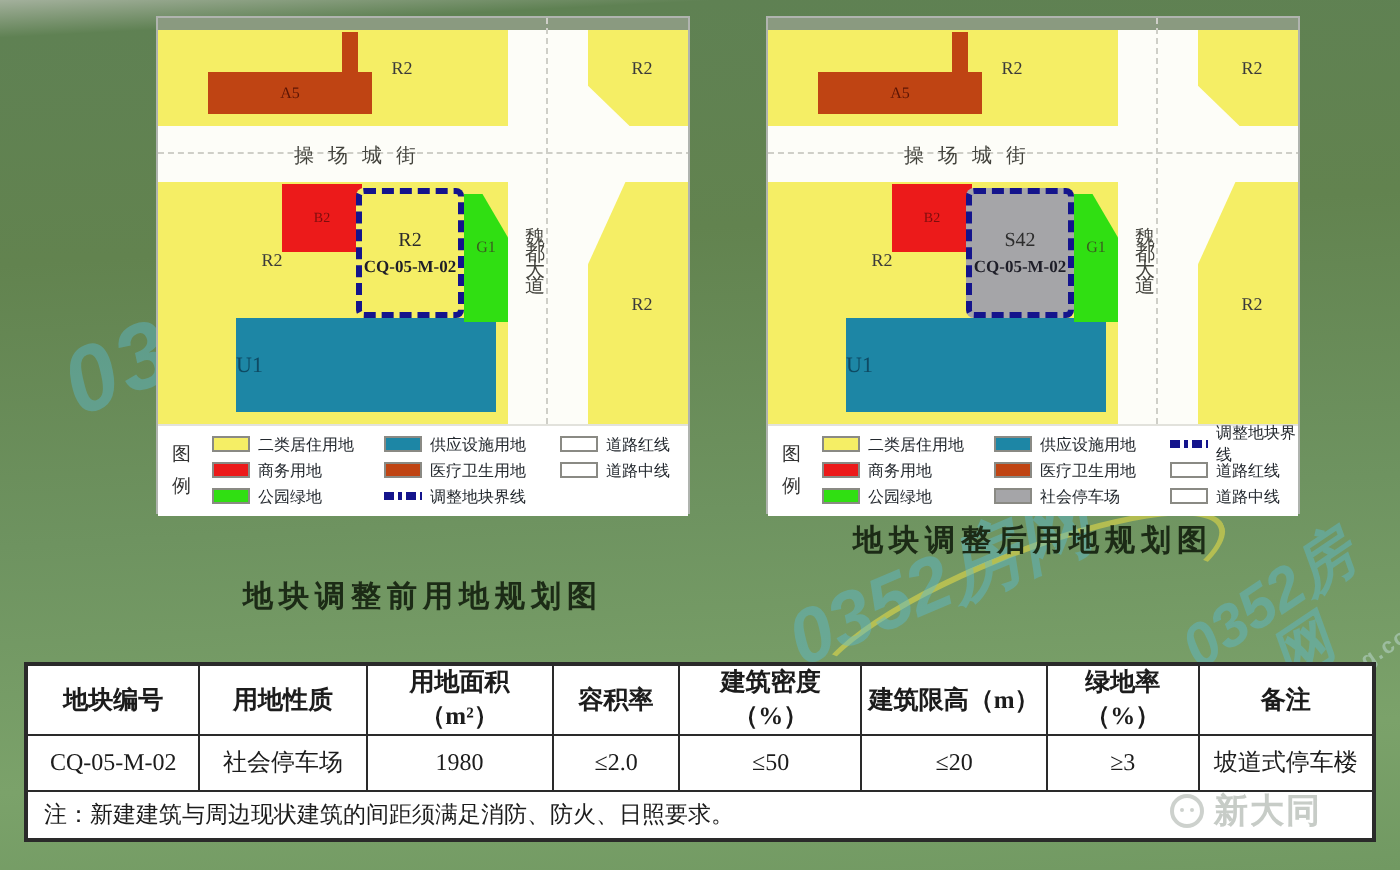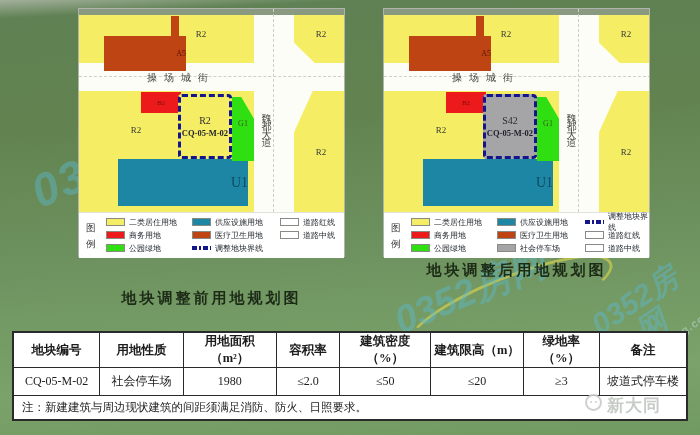--- a/index.html
+++ b/index.html
@@ -33,35 +33,35 @@
   .map{position:relative;width:100%;height:203px;background:var(--road);overflow:hidden;
        font-family:"Liberation Serif",serif;}
   .map-topstrip{position:absolute;left:0;top:0;width:100%;height:6px;background:#8a9a80;}
   .blk{position:absolute;background:var(--yellow);}
   .blk-tl{left:0;top:6px;width:175px;height:48px;}
   .blk-tr{left:215px;top:6px;width:52px;height:48px;clip-path:polygon(0 0,100% 0,100% 100%,40% 100%,0 58%);}
   .blk-bl{left:0;top:82px;width:175px;height:121px;}
   .blk-br{left:215px;top:82px;width:52px;height:121px;clip-path:polygon(0 34%,36% 0,100% 0,100% 100%,0 100%);}
   .centerline-h{position:absolute;left:0;top:67px;width:267px;border-top:1px dashed #cfcfc8;}
   .centerline-v{position:absolute;left:194px;top:0;height:203px;border-left:1px dashed #cfcfc8;}
-  .a5-main{position:absolute;left:25px;top:27px;width:82px;height:35px;background:var(--brick);
-           display:flex;align-items:center;justify-content:flex-end;font-size:8px;color:#5c1505;}
+  .a5-main{position:absolute;left:25px;top:27px;width:82px;height:21px;background:var(--brick);
+           display:flex;align-items:center;justify-content:center;font-size:8px;color:#5c1505;}
   .a5-chimney{position:absolute;left:92px;top:7px;width:8px;height:21px;background:var(--brick);}
-  .b2-rect{position:absolute;left:62px;top:83px;width:40px;height:21px;background:var(--red);
+  .b2-rect{position:absolute;left:62px;top:83px;width:40px;height:34px;background:var(--red);
            display:flex;align-items:center;justify-content:center;font-size:7px;color:rgba(90,10,10,.75);}
   .plot{position:absolute;left:99px;top:85px;width:54px;height:65px;border:3px dashed var(--plot_border);
         border-radius:4px;display:flex;flex-direction:column;align-items:center;justify-content:center;gap:2px;}
   .plot-before{background:var(--yellow);} .plot-after{background:var(--gray);}
   .plot-use{font-size:10px;color:#2c2c2c;}
   .plot-code{font-size:8.5px;font-weight:bold;color:#1e1e28;letter-spacing:0;white-space:nowrap;}
   .g1{position:absolute;left:153px;top:88px;width:22px;height:64px;background:var(--green);
       clip-path:polygon(0 0,42% 0,100% 34%,100% 100%,0 100%);
       display:flex;align-items:flex-end;justify-content:center;padding-bottom:33px;font-size:8px;color:#3a5a20;}
   .u1{position:absolute;left:39px;top:150px;width:130px;height:47px;background:var(--teal);
-      display:flex;align-items:center;justify-content:flex-end;font-size:14px;color:#0e4a63;}
+      display:flex;align-items:center;justify-content:flex-start;font-size:11px;color:#0e4a63;}
   .map-label{position:absolute;font-size:9px;color:#3a3a3a;text-align:center;}
   .lbl-r2-tl{left:105px;top:20px;width:34px;}
   .lbl-r2-tr{left:222px;top:20px;width:40px;}
   .lbl-r2-right{left:222px;top:138px;width:40px;}
   .lbl-r2-left{left:40px;top:116px;width:34px;}
   .street{position:absolute;left:36px;top:62px;width:132px;text-align:center;font-size:10px;
           letter-spacing:7px;color:#44443e;}
   .avenue{position:absolute;left:180px;top:96px;writing-mode:vertical-rl;font-size:10px;
           letter-spacing:8px;color:#44443e;}
 
@@ -89,21 +89,21 @@
   table.indicators{position:absolute;left:12px;top:331px;width:676px;border-collapse:collapse;
              background:#fff;font-family:"Liberation Serif",serif;color:#1c1c1c;
              border:2px solid var(--table_line);}
   table.indicators th,table.indicators td{border:1px solid var(--table_line);text-align:center;
              font-size:12px;padding:0 2px;}
   table.indicators th{height:30px;font-weight:bold;font-size:12.5px;}
   table.indicators td{height:28px;font-weight:normal;}
   table.indicators td.note-cell{height:24px;text-align:left;padding-left:8px;font-size:11.5px;}
 
   
-  .logo{position:absolute;left:585px;top:394px;display:flex;align-items:flex-start;gap:5px;
+  .logo{position:absolute;left:585px;top:394px;display:flex;align-items:center;gap:5px;
         color:#c2c7c2;opacity:.9;}
   .logo-icon{width:17px;height:17px;border:2px solid #c8cdc8;border-radius:50%;position:relative;flex:none;}
   .logo-icon::before{content:"";position:absolute;left:3px;top:5px;width:2px;height:2px;background:#c8cdc8;border-radius:50%;}
   .logo-icon::after{content:"";position:absolute;right:3px;top:5px;width:2px;height:2px;background:#c8cdc8;border-radius:50%;}
   .logo-text{font-size:17px;font-weight:bold;letter-spacing:1px;
              text-shadow:0 0 1px rgba(255,255,255,.6);}
 </style>
 </head>
 <body>
 

